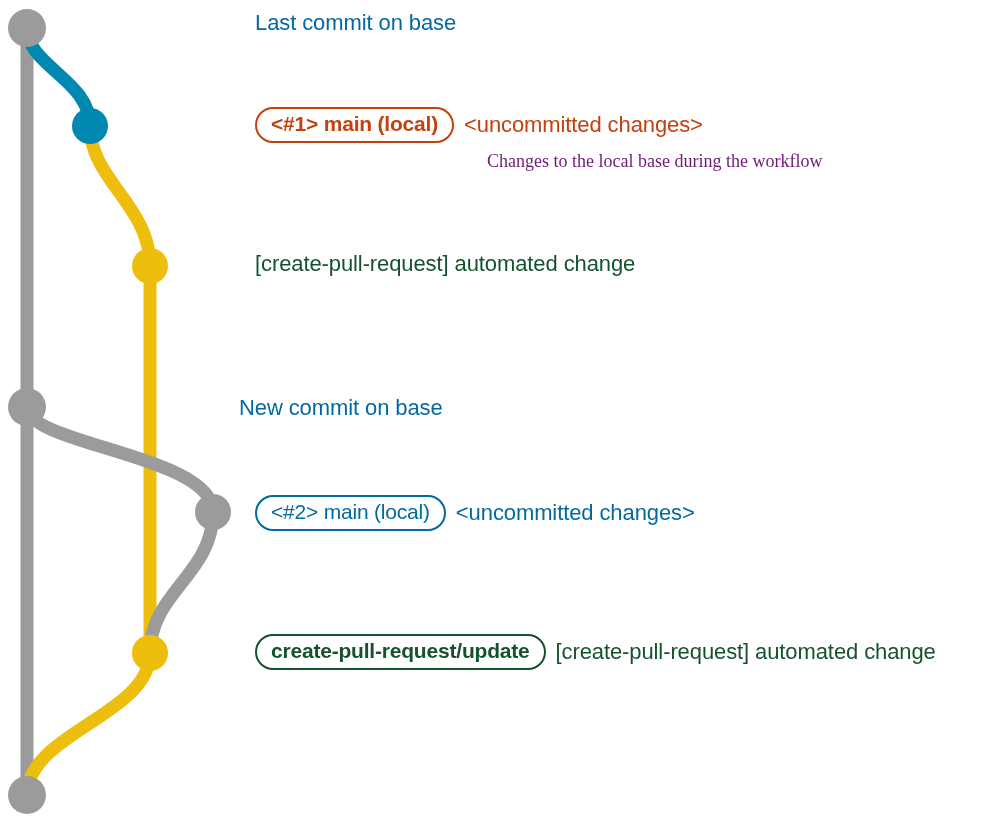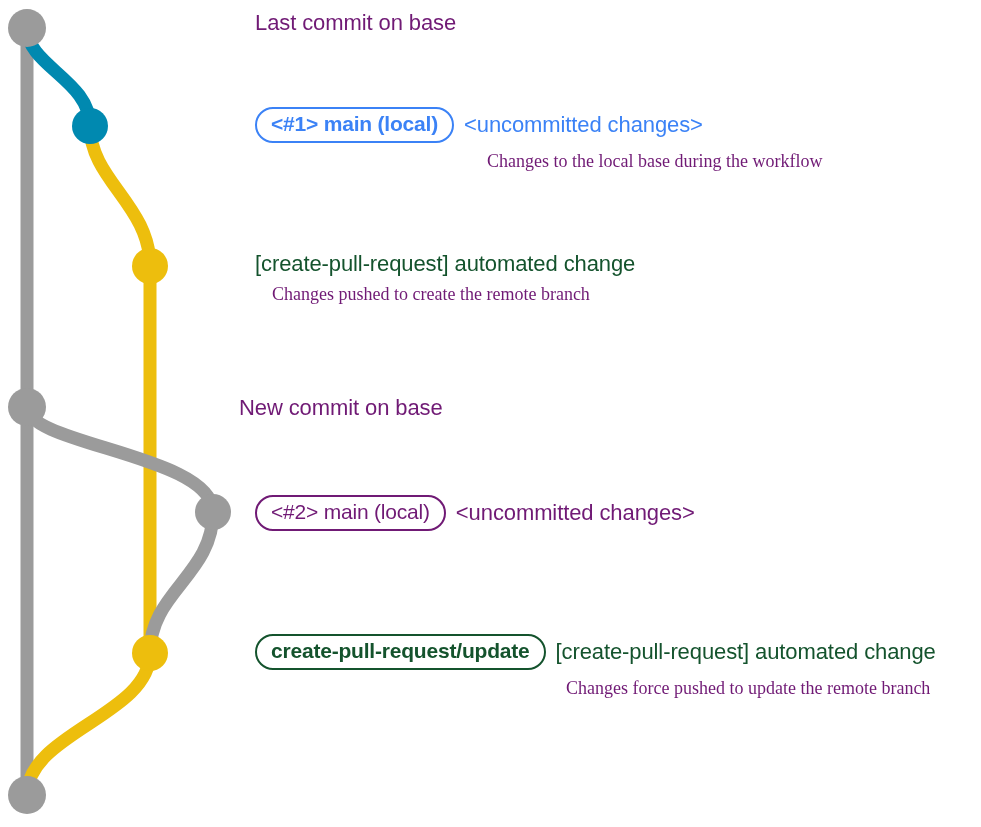--- a/index.html
+++ b/index.html
@@ -64,22 +64,22 @@
     font-size: 18px;
     font-family: "Liberation Serif", serif;
     color: #701a75;
     white-space: nowrap;
     line-height: 1.1;
   }
   .stack {
     display: flex;
     flex-direction: column;
   }
-  .c-gray   { color: #701a75; text-align: center; }
-  .c-teal   { color: #3b82f6; }
+  .c-gray   { color: #0369a1; text-align: center; }
+  .c-teal   { color: #c2410c; }
   .c-yellow { color: #14532d; }
 </style>
 </head>
 <body>
 
 <div id="stage">
 
   <svg id="graph" viewBox="0 0 260 827" width="260" height="827">
 
     <g fill="none" stroke-linecap="round" stroke-linejoin="round" stroke-width="13">
@@ -124,21 +124,20 @@
       </div>
       <div class="subline" style="margin-top:9px; margin-left:232px;">Changes to the local base during the workflow</div>
     </div>
   </div>
 
   <div class="row" style="left:255px; top:252px;">
     <div class="stack">
       <div class="row-line">
         <span class="headline c-yellow">[create-pull-request] automated change</span>
       </div>
-      <div class="subline" style="margin-top:9px; margin-left:17px;">Changes pushed to create the remote branch</div>
     </div>
   </div>
 
   <div class="row" style="left:239px; top:396px;">
     <div class="stack">
       <div class="row-line">
         <span class="headline c-gray">New commit on base</span>
       </div>
     </div>
   </div>
@@ -151,18 +150,17 @@
       </div>
     </div>
   </div>
 
   <div class="row" style="left:255px; top:634px;">
     <div class="stack">
       <div class="row-line">
         <span class="badge c-yellow">create-pull-request/update</span>
         <span class="headline c-yellow">[create-pull-request] automated change</span>
       </div>
-      <div class="subline" style="margin-top:9px; margin-left:311px;">Changes force pushed to update the remote branch</div>
     </div>
   </div>
 
 
 </div>
 
 </body></html>

